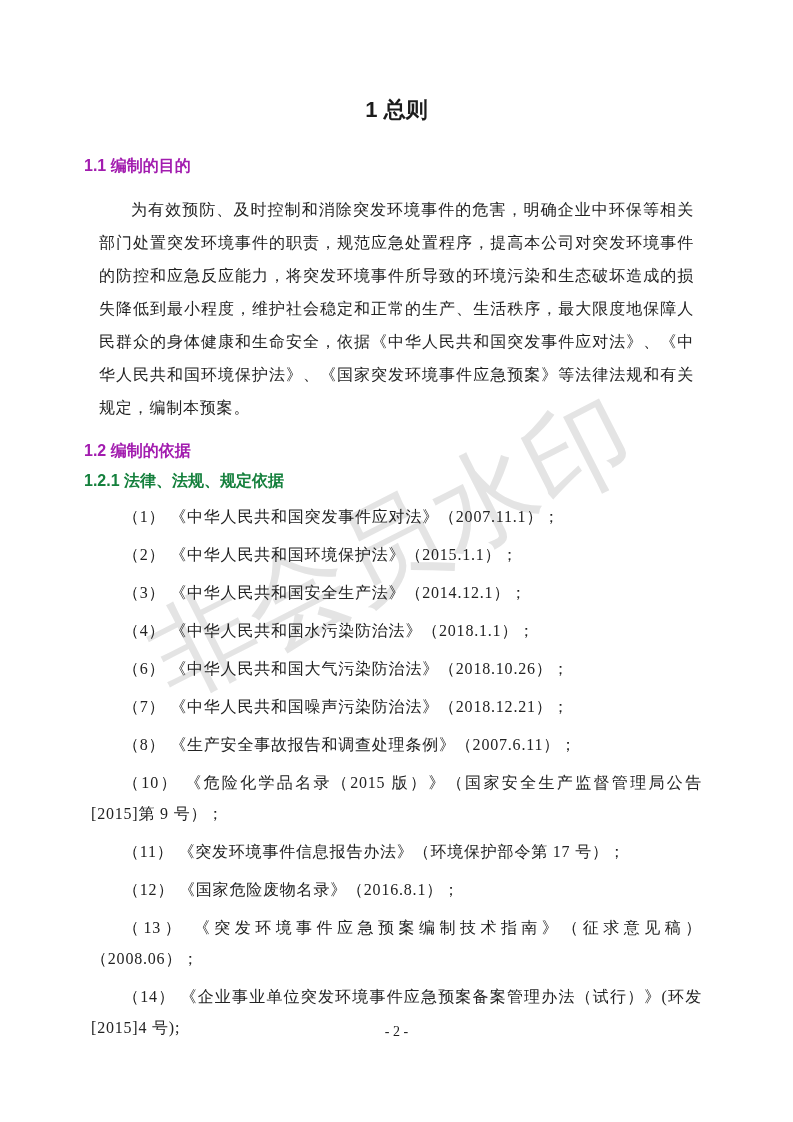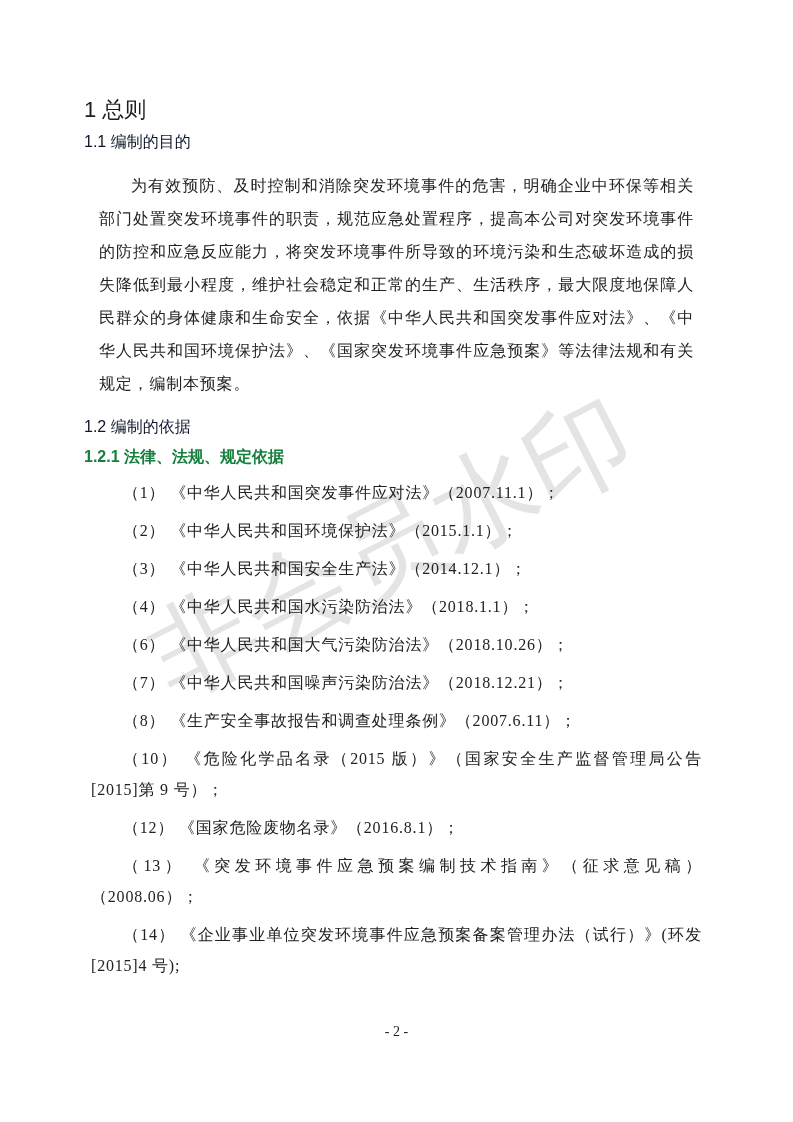--- a/index.html
+++ b/index.html
@@ -35,32 +35,33 @@
   .content {
     position: absolute;
     left: 84px;
     right: 84px;
     top: 96px;
     z-index: 1;
   }
   .h1 {
     font-family: "Liberation Sans", "DejaVu Sans", sans-serif;
     font-size: 22px;
-    font-weight: normal;
+    font-weight: bold;
     line-height: 28px;
-    margin: 0 0 6px 0;
+    margin: 0 0 30px 0;
     color: #1c1c1c;
+    text-align: center;
   }
   .h2 {
     font-family: "Liberation Sans", "DejaVu Sans", sans-serif;
     font-size: 16px;
-    font-weight: normal;
+    font-weight: bold;
     line-height: 24px;
     margin: 6px 0 6px 0;
-    color: #0f172a;
+    color: #a21caf;
   }
   .h3 {
     font-family: "Liberation Sans", "DejaVu Sans", sans-serif;
     font-size: 16px;
     font-weight: bold;
     line-height: 24px;
     margin: 6px 0 0 0;
     color: #15803d;
   }
   .body-para {
@@ -116,20 +117,21 @@
 
     <div class="ref-list">
       <p class="ref-item">（1） 《中华人民共和国突发事件应对法》（2007.11.1）；</p>
       <p class="ref-item">（2） 《中华人民共和国环境保护法》（2015.1.1）；</p>
       <p class="ref-item">（3） 《中华人民共和国安全生产法》（2014.12.1）；</p>
       <p class="ref-item">（4） 《中华人民共和国水污染防治法》（2018.1.1）；</p>
       <p class="ref-item">（6） 《中华人民共和国大气污染防治法》（2018.10.26）；</p>
       <p class="ref-item">（7） 《中华人民共和国噪声污染防治法》（2018.12.21）；</p>
       <p class="ref-item">（8） 《生产安全事故报告和调查处理条例》（2007.6.11）；</p>
       <p class="ref-item">（10） 《危险化学品名录（2015 版）》（国家安全生产监督管理局公告[2015]第 9 号）；</p>
+      <p class="ref-item">（11） 《突发环境事件信息报告办法》（环境保护部令第 17 号）；</p>
       <p class="ref-item">（12） 《国家危险废物名录》（2016.8.1）；</p>
       <p class="ref-item">（13） 《突发环境事件应急预案编制技术指南》（征求意见稿）（2008.06）；</p>
       <p class="ref-item">（14） 《企业事业单位突发环境事件应急预案备案管理办法（试行）》(环发[2015]4 号);</p>
     </div>
 
   </div>
 
   <div class="footer">
     <span>- 2 -</span>
   </div>

